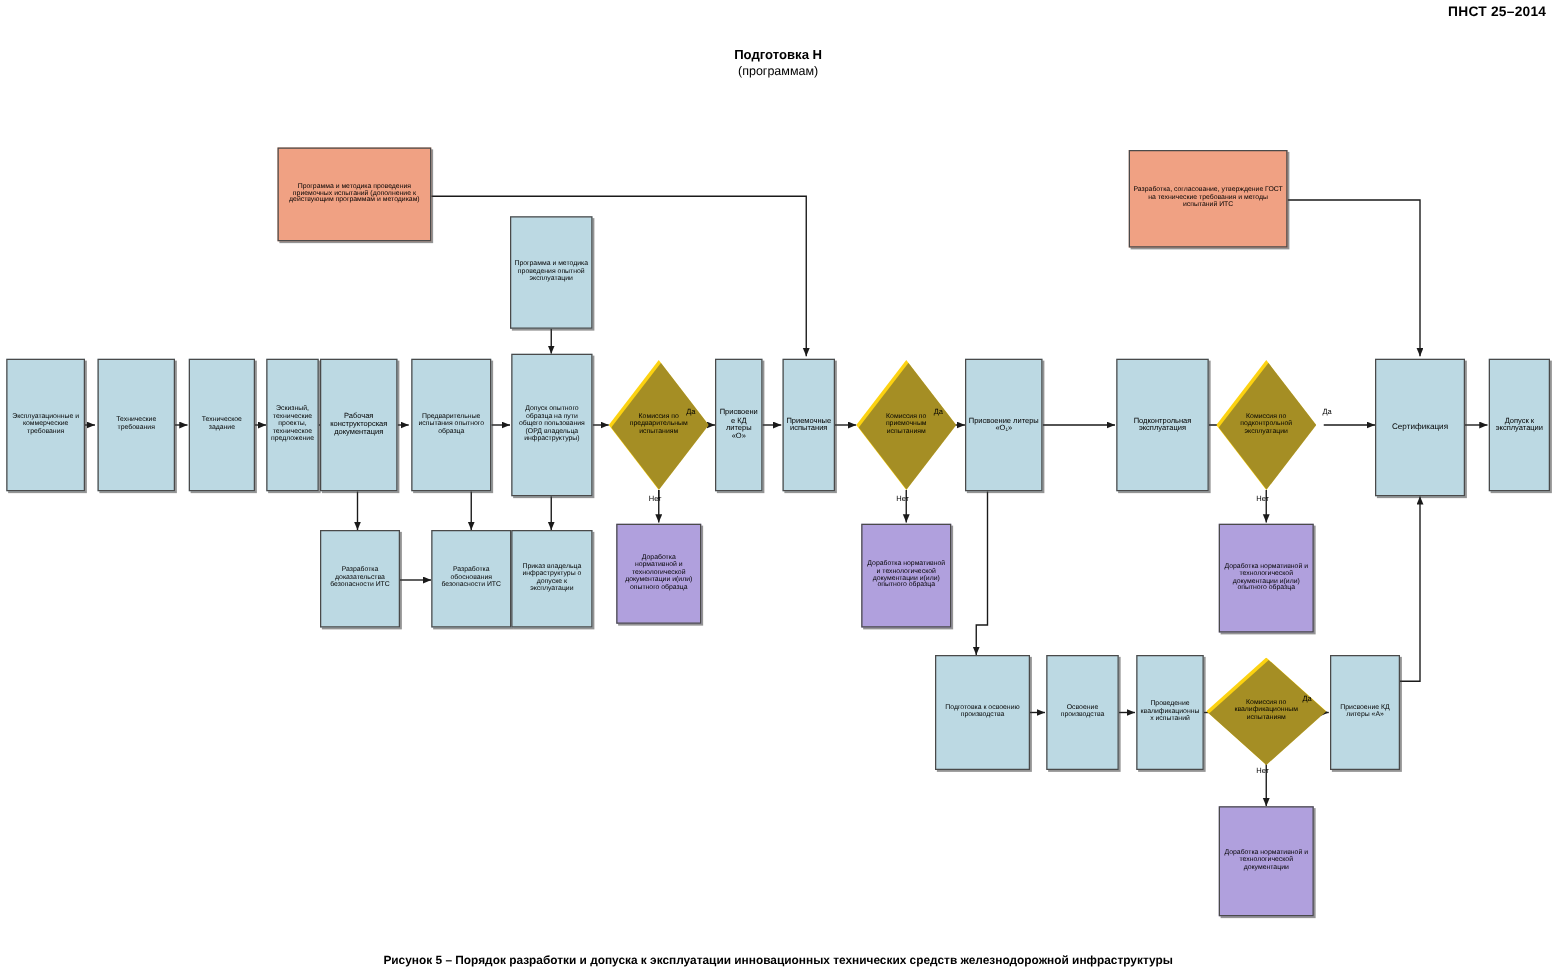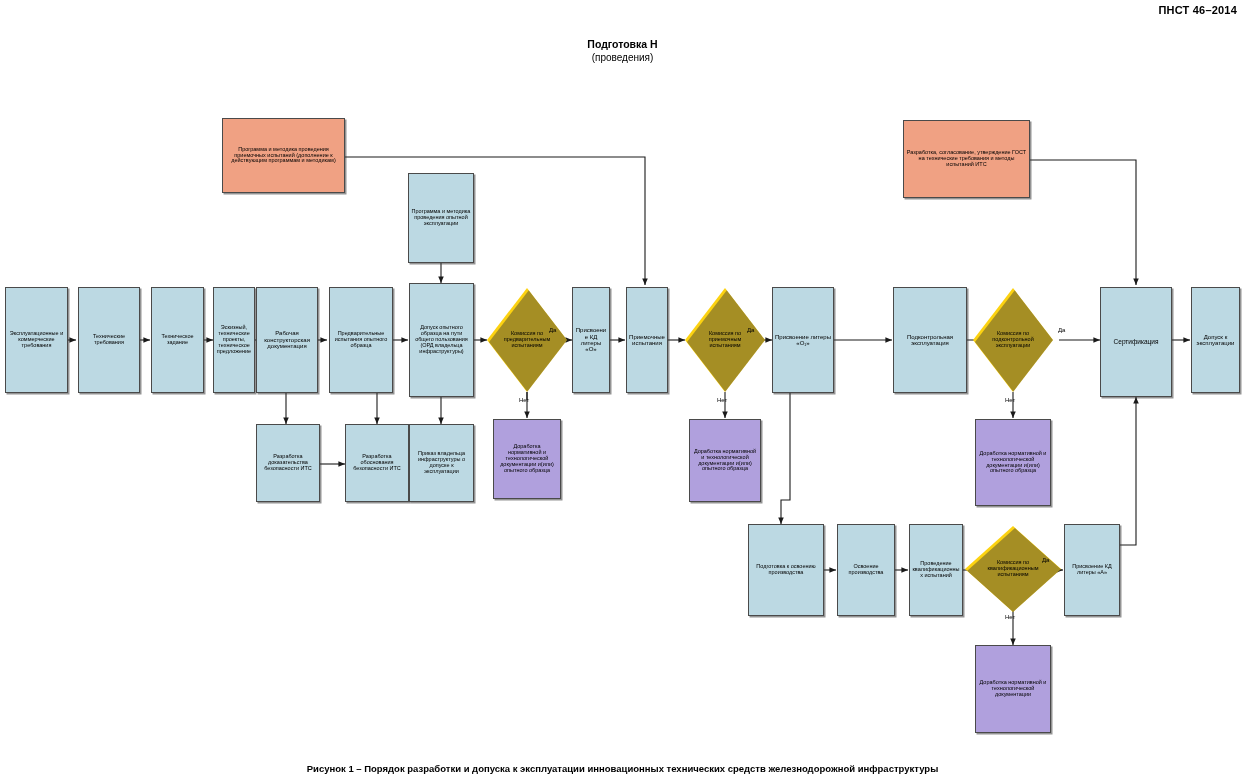--- a/index.html
+++ b/index.html
@@ -60,25 +60,25 @@
     position:absolute;font-size:6px;color:#000;background:transparent;
     white-space:nowrap;
   }
   .f55{font-size:5.5px;}
   .f6{font-size:6px;}
   .f65{font-size:6.5px;}
 </style>
 </head>
 <body>
 
-<div class="doc-header">ПНСТ 46–2014</div>
+<div class="doc-header">ПНСТ 25–2014</div>
 
 <div class="title-block">
   <div class="t1">Подготовка Н</div>
-  <div class="t2">(проведения)</div>
+  <div class="t2">(программам)</div>
 </div>
 
 <div id="canvas">
 
   <svg id="wires" viewBox="0 0 1245 784">
     <defs>
       <marker id="ah" markerWidth="7" markerHeight="7" refX="6" refY="2.5" orient="auto">
         <path d="M0,0 L6,2.5 L0,5 z" fill="#1a1a1a"></path>
       </marker>
     </defs>
@@ -268,13 +268,13 @@
   <div class="edge-label" style="left:747px;top:327px;">Да</div>
   <div class="edge-label" style="left:717px;top:397px;">Нет</div>
 
   <div class="edge-label" style="left:1058px;top:327px;">Да</div>
   <div class="edge-label" style="left:1005px;top:397px;">Нет</div>
 
   <div class="edge-label" style="left:1042px;top:557px;">Да</div>
   <div class="edge-label" style="left:1005px;top:614px;">Нет</div>
 </div>
 
-<div class="fig-caption">Рисунок 1 – Порядок разработки и допуска к эксплуатации инновационных технических средств железнодорожной инфраструктуры</div>
+<div class="fig-caption">Рисунок 5 – Порядок разработки и допуска к эксплуатации инновационных технических средств железнодорожной инфраструктуры</div>
 
 </body></html>

